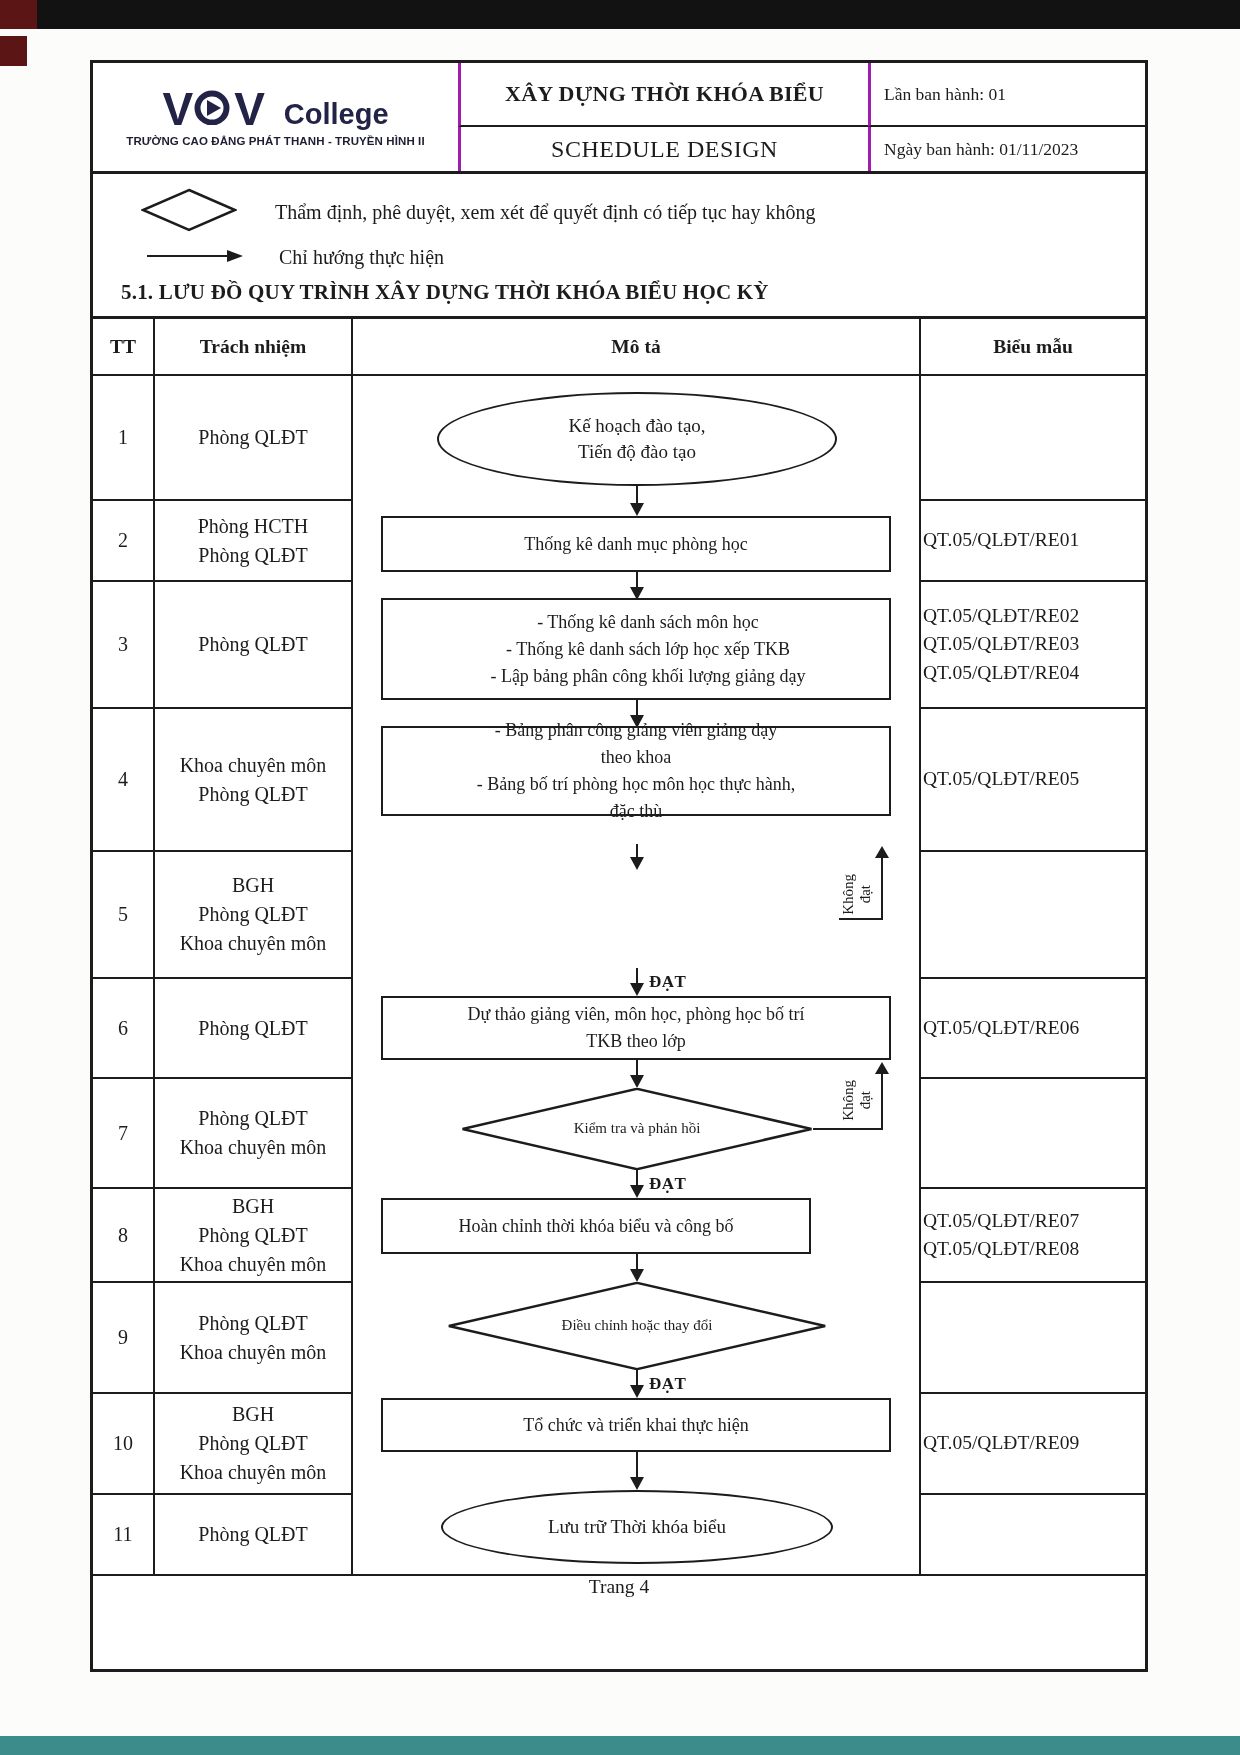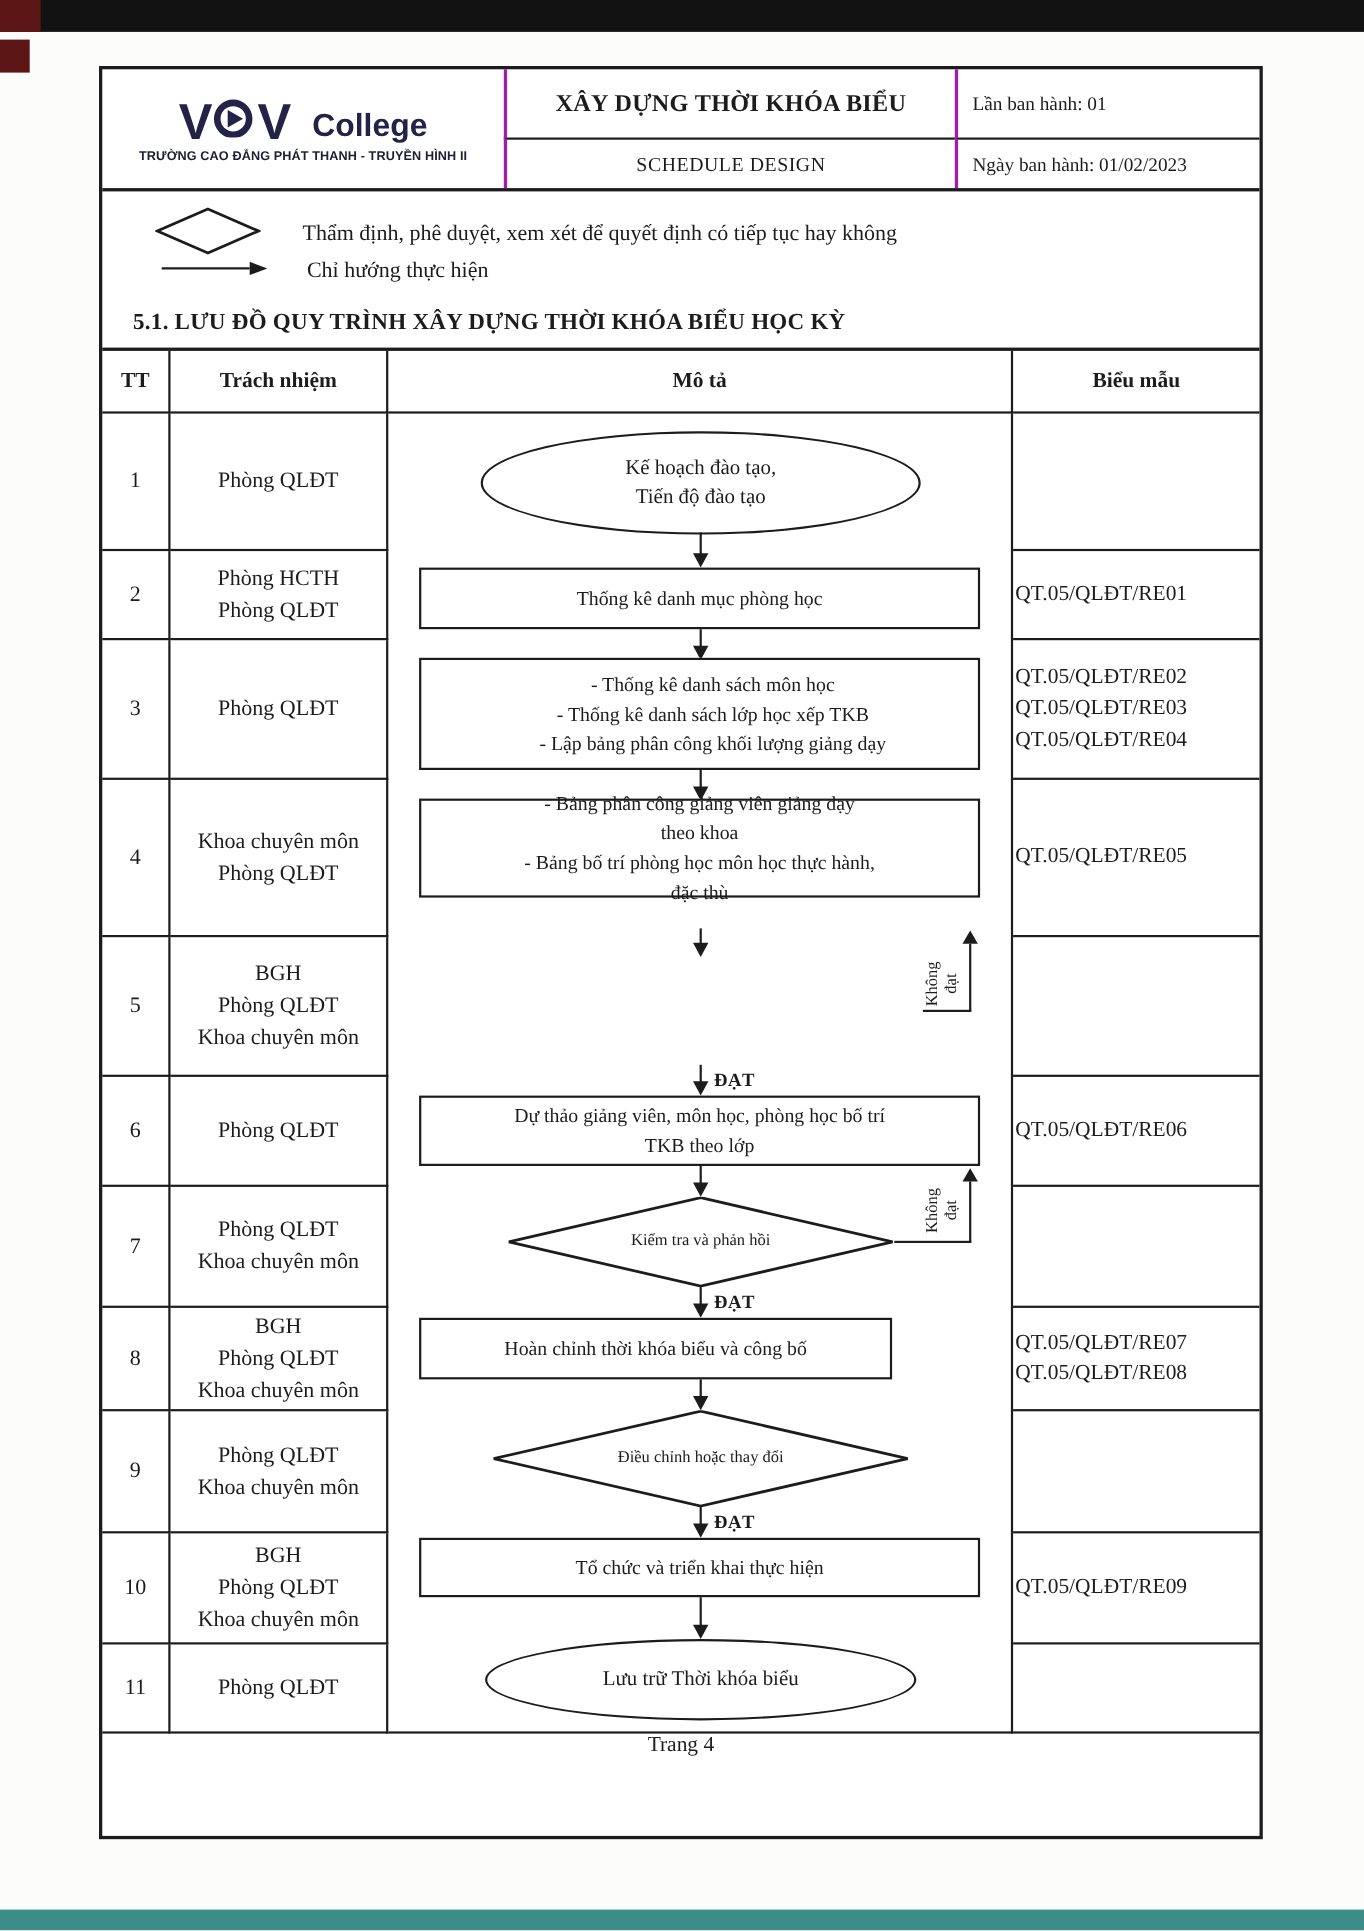--- a/index.html
+++ b/index.html
@@ -19,21 +19,21 @@
        border-bottom:3px solid #1c1c1c;}
   .hdr-logo{grid-row:1 / span 2;display:flex;flex-direction:column;align-items:center;justify-content:center;gap:2px;}
   .logo-row{display:flex;align-items:flex-end;gap:4px;color:#232347;}
   .logo-v{font-family:"Liberation Sans",sans-serif;font-weight:900;font-size:46px;line-height:40px;letter-spacing:-3px;}
   .logo-college{font-family:"Liberation Sans",sans-serif;font-weight:700;font-size:29px;line-height:30px;margin-left:18px;}
   .logo-caption{font-family:"Liberation Sans",sans-serif;font-weight:700;font-size:11.5px;color:#1d1d33;margin-top:4px;letter-spacing:0.1px;}
   .hdr-cell{display:flex;align-items:center;box-sizing:border-box;}
   .b-left{border-left:3px solid #a21caf;}
   .b-bottom{border-bottom:2px solid #1c1c1c;}
   .hdr-title-vi{justify-content:center;font-weight:700;font-size:22px;letter-spacing:0.3px;}
-  .hdr-title-en{justify-content:center;font-size:18px;letter-spacing:0.5px;}
+  .hdr-title-en{justify-content:center;font-size:24px;letter-spacing:0.5px;}
   .hdr-meta{padding-left:13px;font-size:17.5px;}
 
   
   .legend{position:relative;height:100px;}
   .legend-row{position:absolute;display:flex;align-items:center;}
   .legend-text{font-size:20px;}
 
   
   .section-title{margin:0;padding:6px 0 0 28px;font-size:21px;font-weight:700;letter-spacing:0.2px;height:42px;box-sizing:border-box;}
 
@@ -94,33 +94,33 @@
             </svg>
           </span>
           <span class="logo-v">V</span>
           <span class="logo-college">College</span>
         </div>
         <div class="logo-caption">TRƯỜNG CAO ĐẲNG PHÁT THANH - TRUYỀN HÌNH II</div>
       </div>
       <div class="hdr-cell hdr-title-vi b-left b-bottom">XÂY DỰNG THỜI KHÓA BIỂU</div>
       <div class="hdr-cell hdr-meta b-left b-bottom">Lần ban hành: 01</div>
       <div class="hdr-cell hdr-title-en b-left">SCHEDULE DESIGN</div>
-      <div class="hdr-cell hdr-meta b-left">Ngày ban hành: 01/02/2023</div>
+      <div class="hdr-cell hdr-meta b-left">Ngày ban hành: 01/11/2023</div>
     </div>
 
     <div class="legend">
       <div class="legend-row" style="left:48px;top:14px;">
         <span>
           <svg width="96" height="44" viewBox="0 0 96 44">
             <polygon points="48,2 94,22 48,42 2,22" fill="none" stroke="#1c1c1c" stroke-width="2.5"></polygon>
           </svg>
         </span>
         <span class="legend-text" style="margin-left:38px;">Thẩm định, phê duyệt, xem xét để quyết định có tiếp tục hay không</span>
       </div>
-      <div class="legend-row" style="left:52px;top:61px;align-items:flex-end;">
+      <div class="legend-row" style="left:52px;top:72px;align-items:flex-end;">
         <span>
           <svg width="100" height="18" viewBox="0 0 100 18">
             <line x1="2" y1="9" x2="82" y2="9" stroke="#1c1c1c" stroke-width="2.2"></line>
             <polygon points="82,3 98,9 82,15" fill="#1c1c1c"></polygon>
           </svg>
         </span>
         <span class="legend-text" style="margin-left:34px;">Chỉ hướng thực hiện</span>
       </div>
     </div>
 

